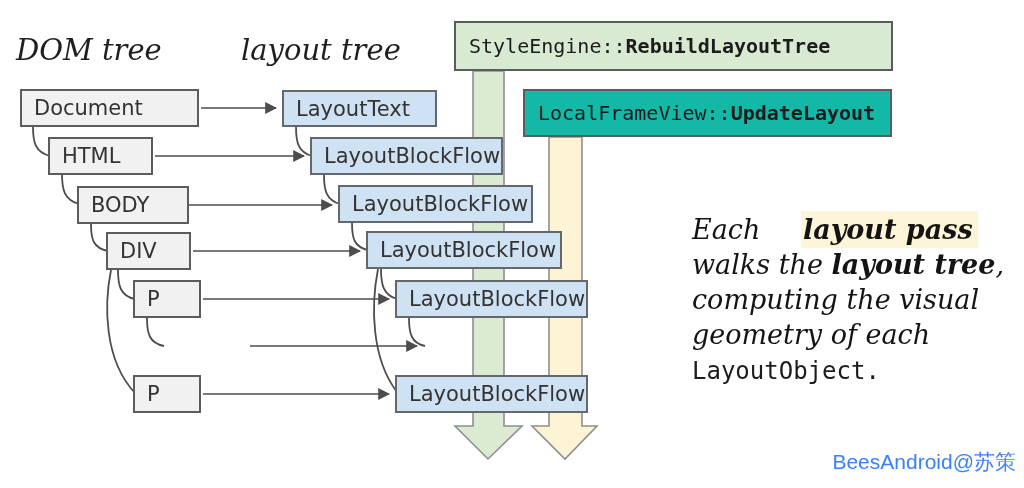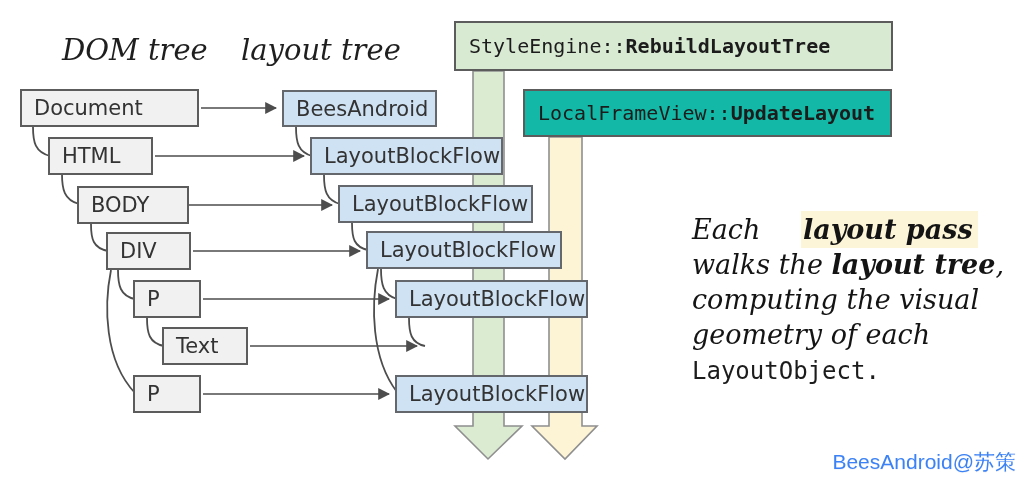--- a/index.html
+++ b/index.html
@@ -19,21 +19,21 @@
   }
   .heading {
     position: absolute;
     z-index: 3;
     font-family: "DejaVu Serif", serif;
     font-style: italic;
     font-size: 29px;
     color: #1f1f1f;
     white-space: nowrap;
   }
-  #h-dom    { left: 16px;  top: 33px; margin-left: 46px; }
+  #h-dom    { left: 16px;  top: 33px; }
   #h-layout { left: 241px; top: 33px; }
 
   .node {
     position: absolute;
     z-index: 2;
     box-sizing: border-box;
     border: 2px solid #5c5c5c;
     display: flex;
     align-items: center;
     padding-left: 12px;
@@ -170,24 +170,23 @@
   </svg>
 
   <div class="heading" id="h-dom">DOM tree</div>
   <div class="heading" id="h-layout">layout tree</div>
 
   <div class="node dom-node" id="d1">Document</div>
   <div class="node dom-node" id="d2">HTML</div>
   <div class="node dom-node" id="d3">BODY</div>
   <div class="node dom-node" id="d4">DIV</div>
   <div class="node dom-node" id="d5">P</div>
-  <div class="node dom-node" id="d6">Text</div>
   <div class="node dom-node" id="d7">P</div>
 
-  <div class="node layout-node" id="m1">BeesAndroid</div>
+  <div class="node layout-node" id="m1">LayoutText</div>
   <div class="node layout-node" id="m2">LayoutBlockFlow</div>
   <div class="node layout-node" id="m3">LayoutBlockFlow</div>
   <div class="node layout-node" id="m4">LayoutBlockFlow</div>
   <div class="node layout-node" id="m5">LayoutBlockFlow</div>
   <div class="node layout-node" id="m7">LayoutBlockFlow</div>
 
   <div class="call-box" id="call-rebuild">
     <span>StyleEngine::</span>
       <span class="bold">RebuildLayoutTree</span>
   </div>

